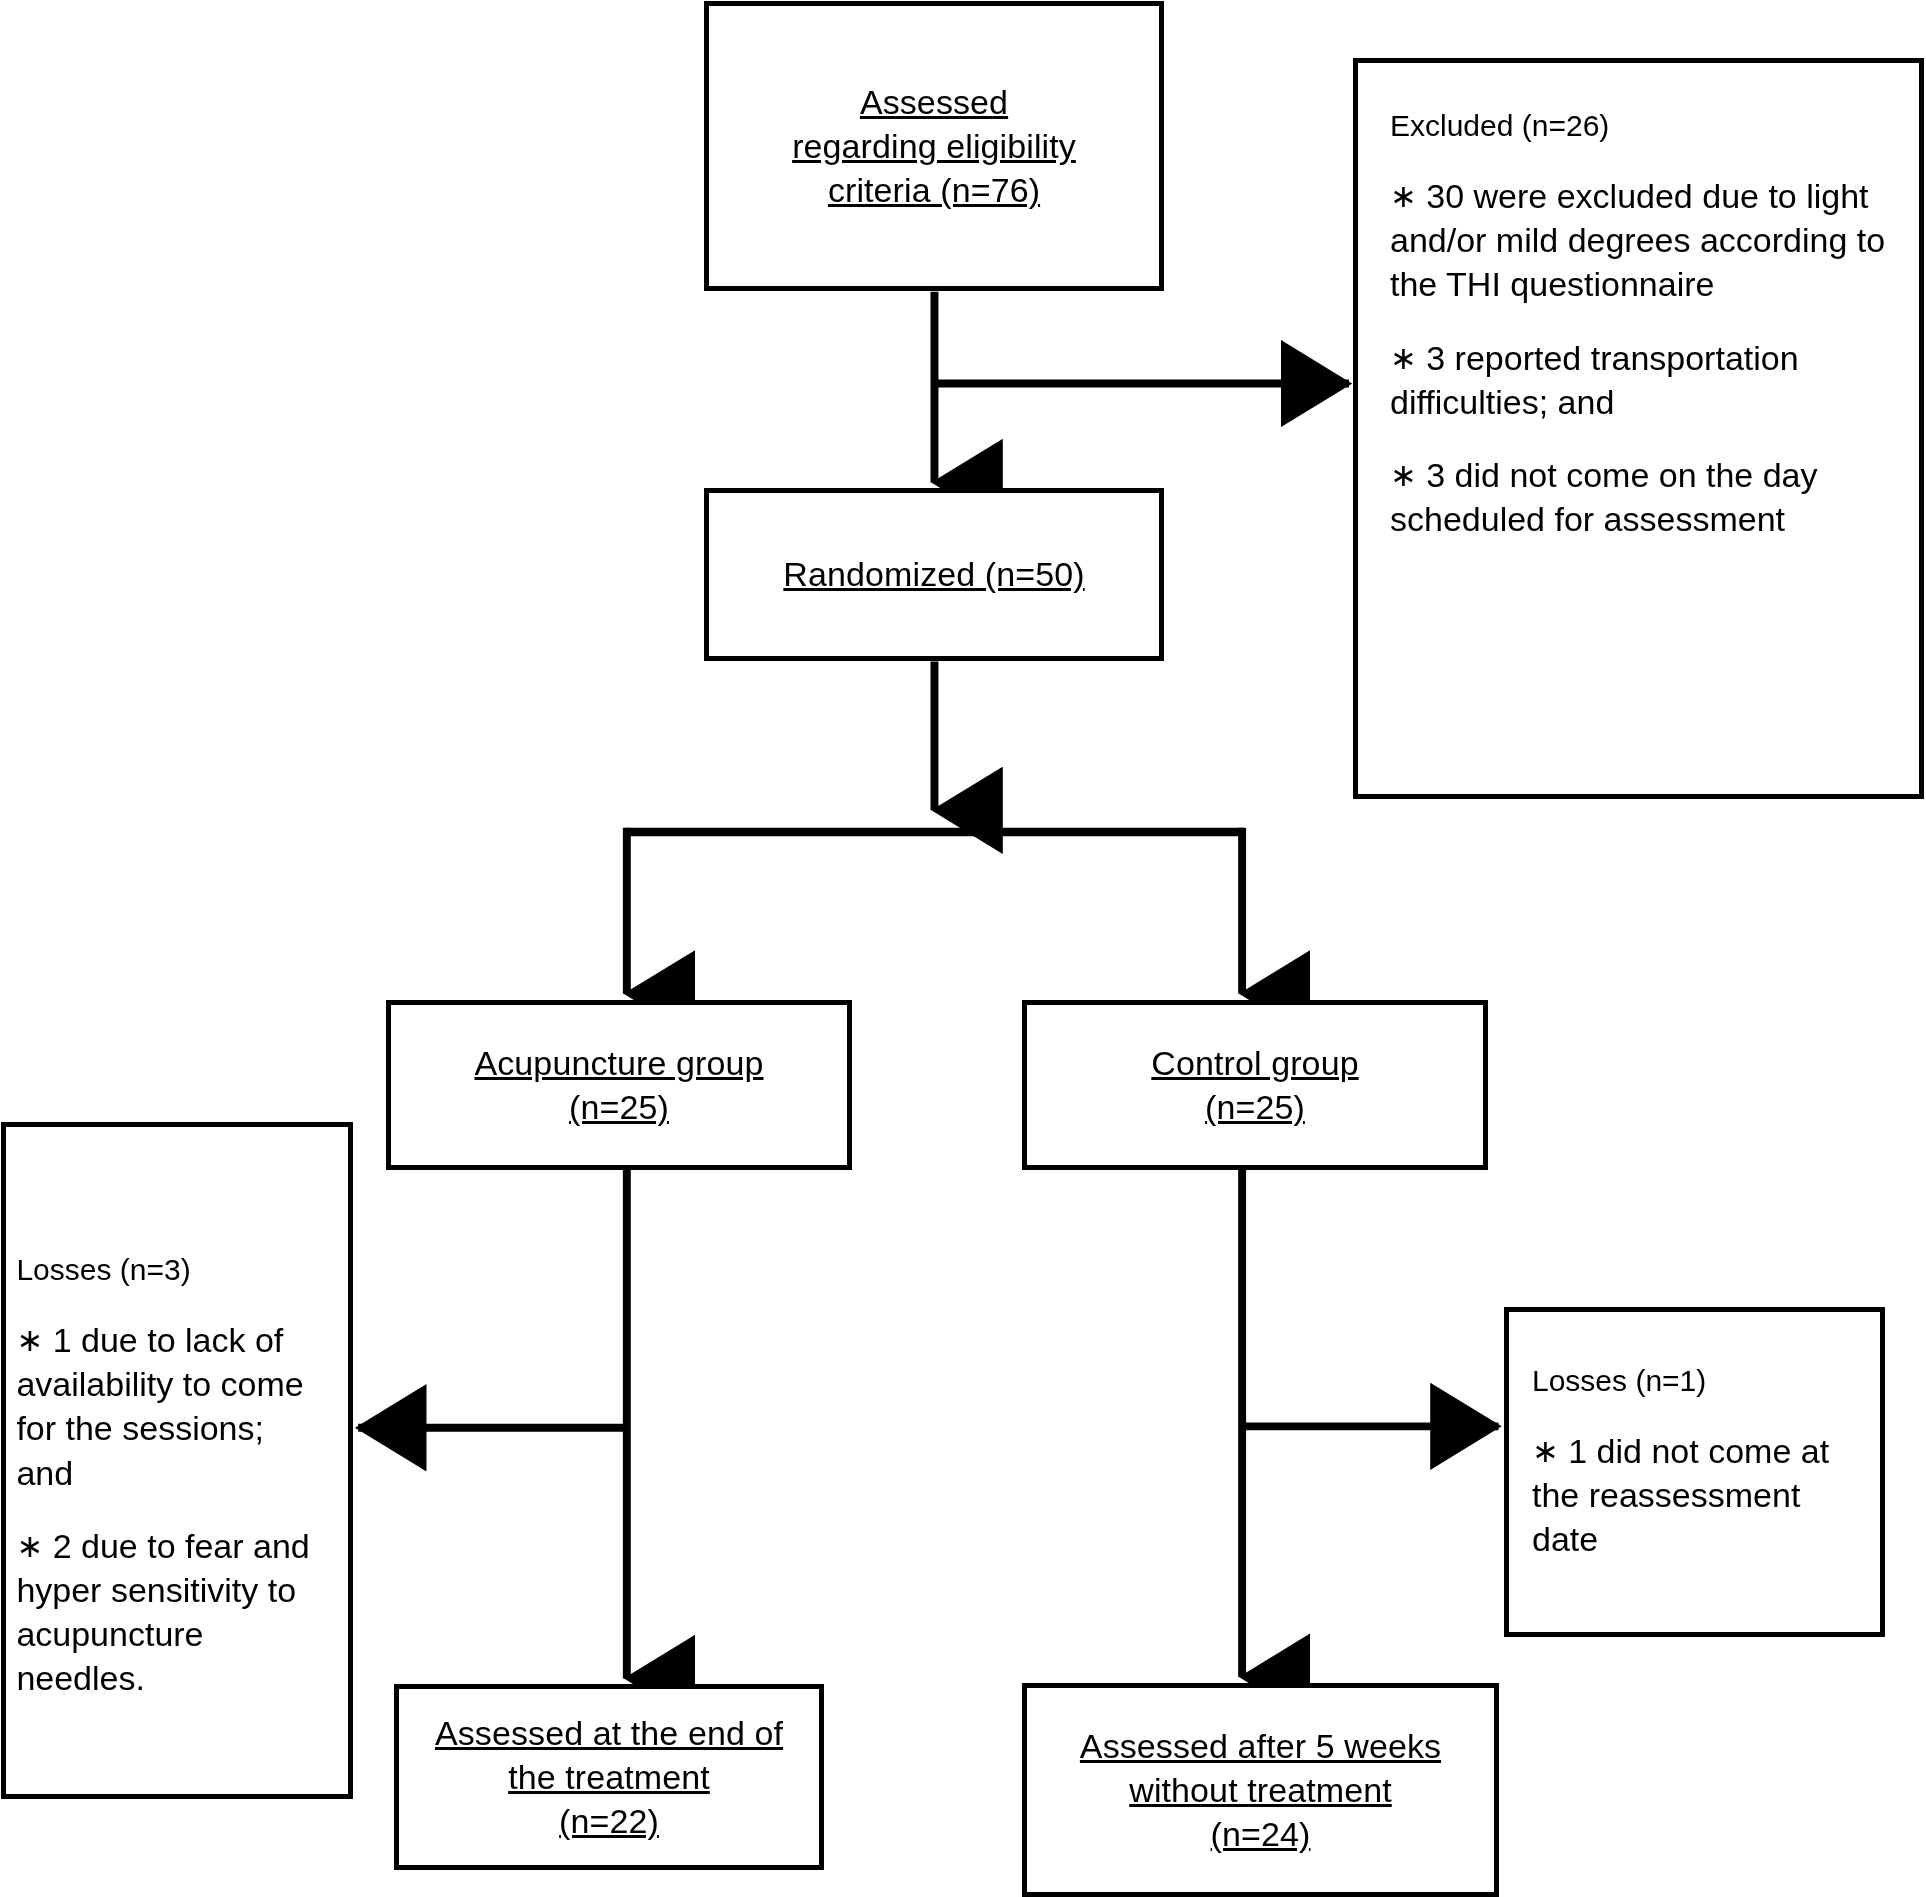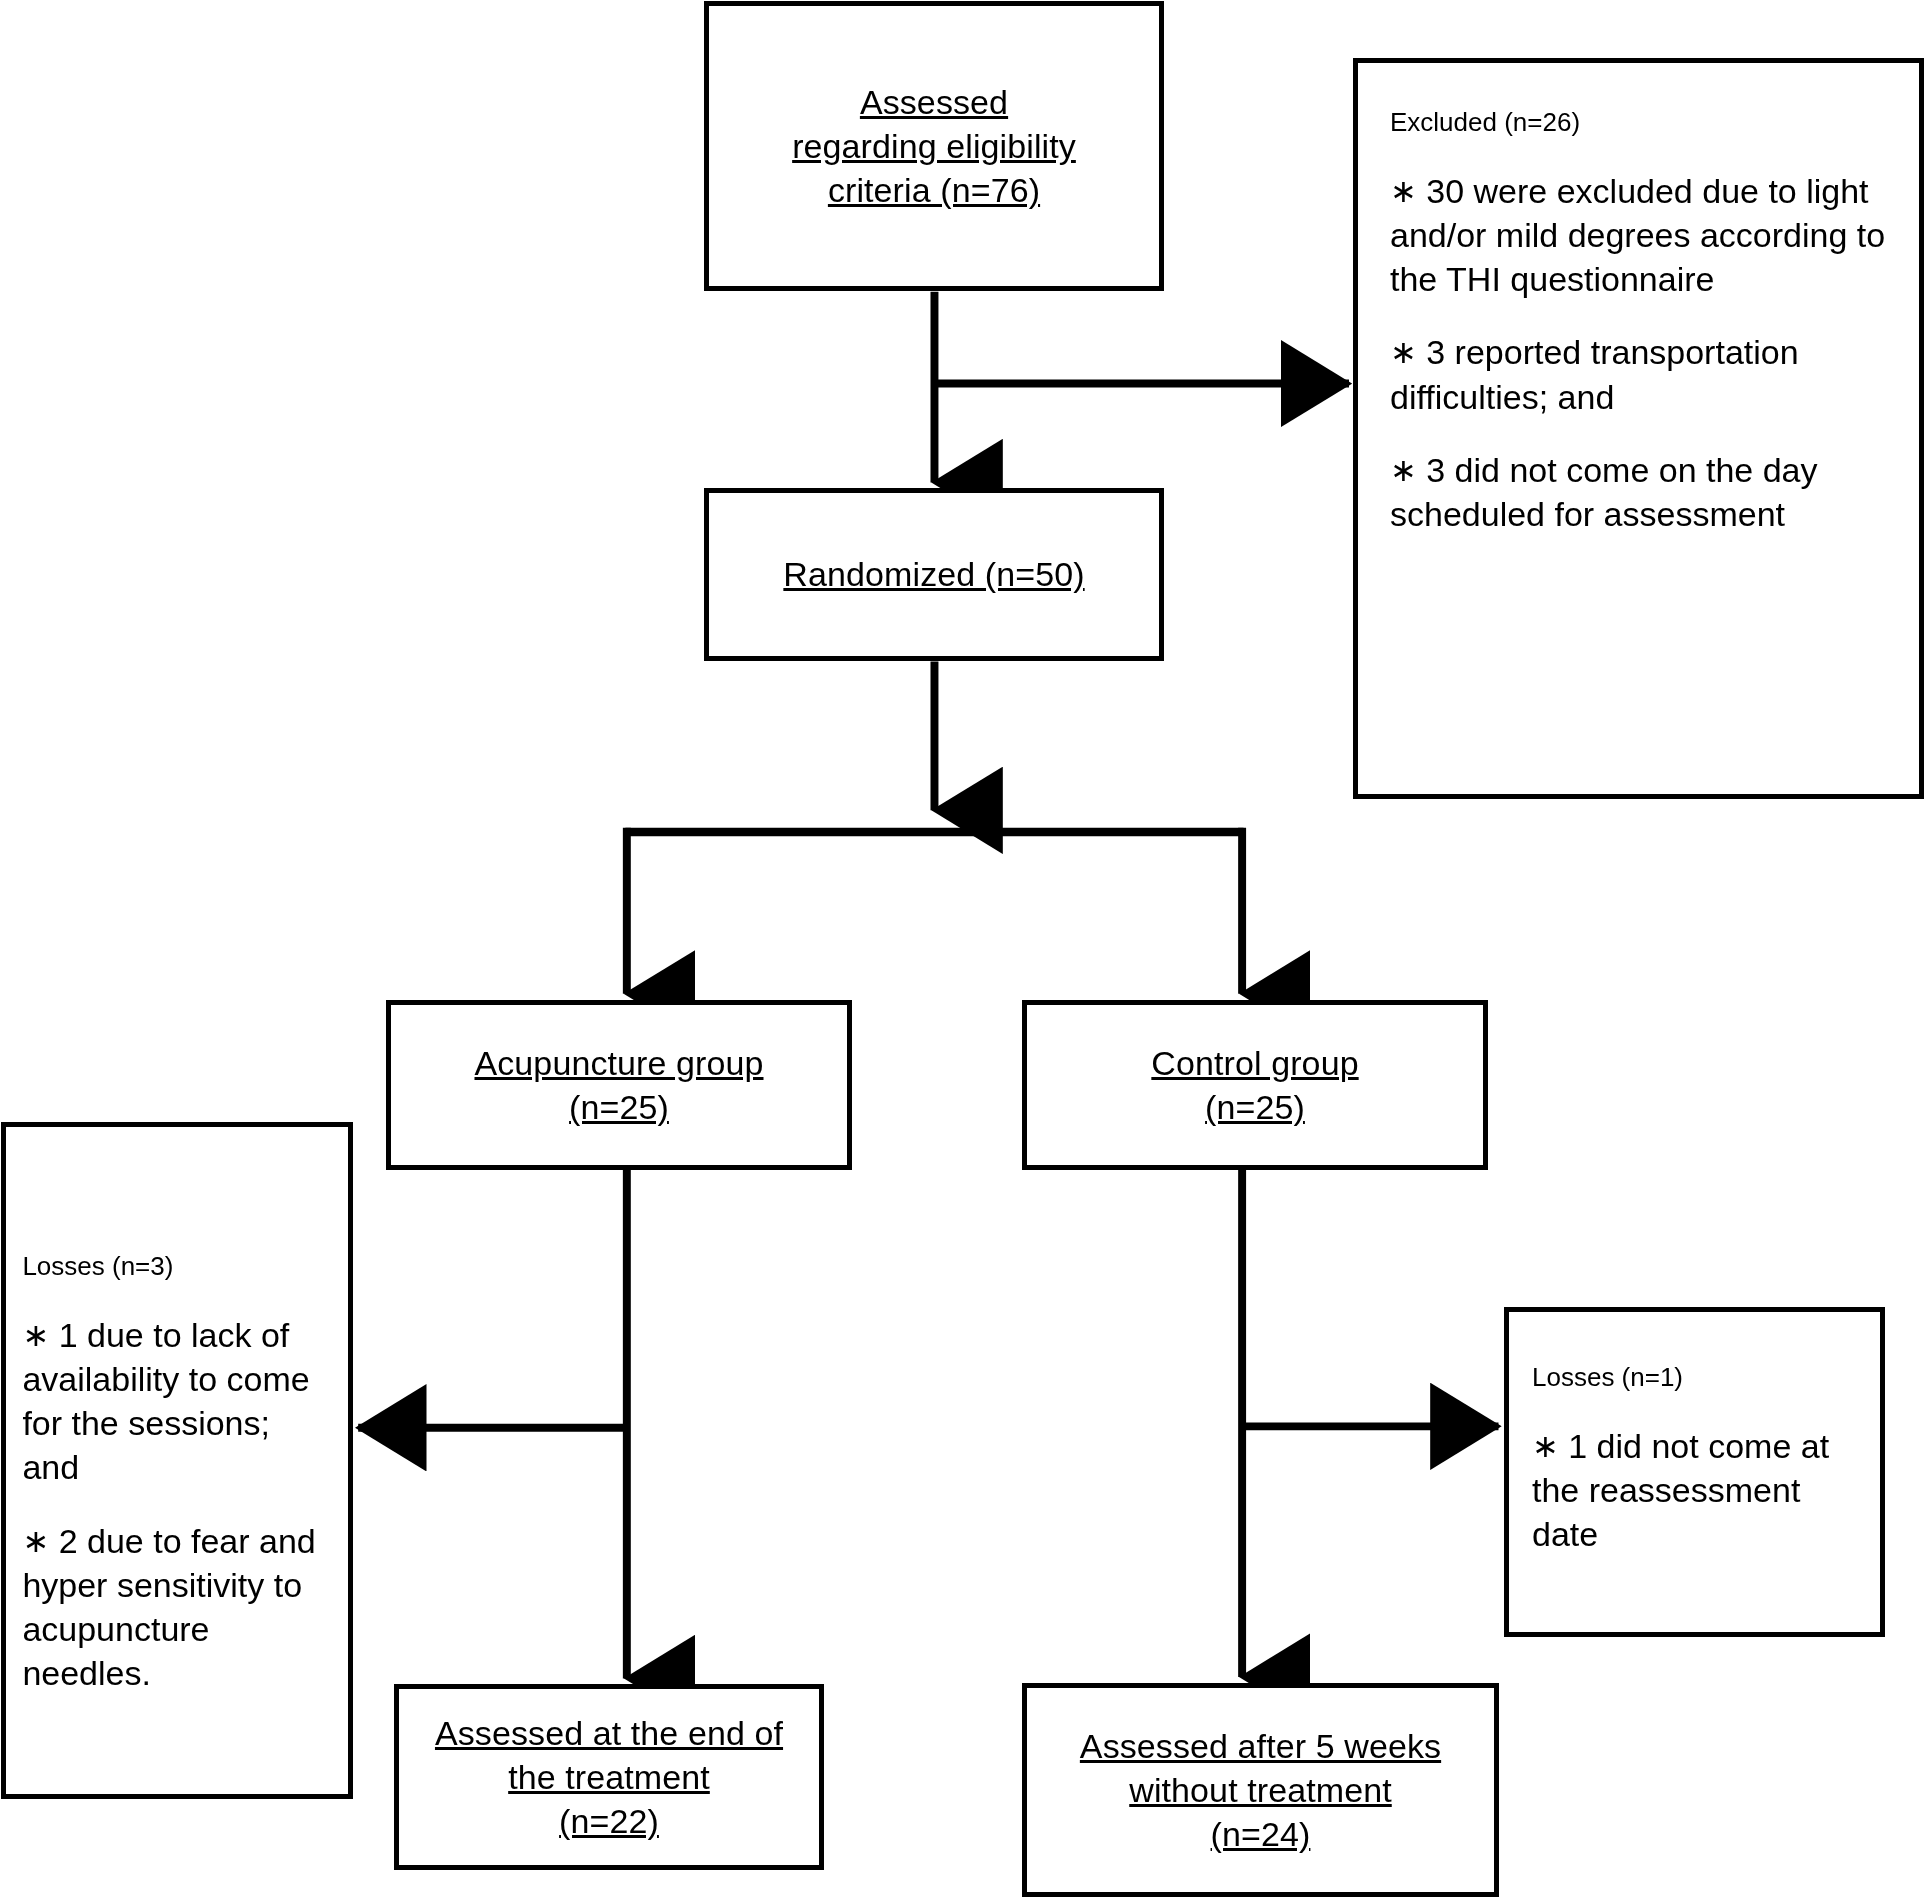--- a/index.html
+++ b/index.html
@@ -48,41 +48,41 @@
   }
   .node-line {
     display: block;
     font-size: 34px;
     line-height: 1.30;
     white-space: pre;
     letter-spacing: 0.1px;
   }
   .list-title {
     display: block;
-    font-size: 26px;
+    font-size: 30px;
     line-height: 1.30;
     white-space: pre;
   }
   .bullet-item {
     display: block;
     font-size: 34px;
     line-height: 1.30;
     white-space: pre-wrap;
   }
   .bullet-mark {
     font-size: 32px;
     vertical-align: 0.7px;
   }
   
   #node-assessed      { left: 704px;  top: 1.4px;    width: 460px;  height: 290px; }
   #node-excluded      { left: 1353px; top: 58px;   width: 571px;  height: 741px; padding: 43px 32px 0 32px; }
   #node-randomized    { left: 704px;  top: 488px;  width: 460px;  height: 173px; }
   #node-acupuncture   { left: 386px;  top: 1000px; width: 466px;  height: 170px; }
   #node-control       { left: 1022px; top: 1000px; width: 466px;  height: 170px; }
-  #node-losses-left   { left: 1.4px;    top: 1122px; width: 352px;  height: 677px; padding: 123px 23px 0 16px; }
+  #node-losses-left   { left: 1.4px;    top: 1122px; width: 352px;  height: 677px; padding: 123px 23px 0 10px; }
   #node-losses-right  { left: 1504px; top: 1307px; width: 381px;  height: 330px; padding: 49px 21.7px 0 23px; }
   #node-assessed-end  { left: 394px;  top: 1684px; width: 430px;  height: 186px; }
   #node-assessed-5w   { left: 1022px; top: 1683px; width: 477px;  height: 214px; }
   .spacer-gap { display: block; height: 29px; }
 </style>
 </head>
 <body>
 
 <div id="diagram-root">
 

